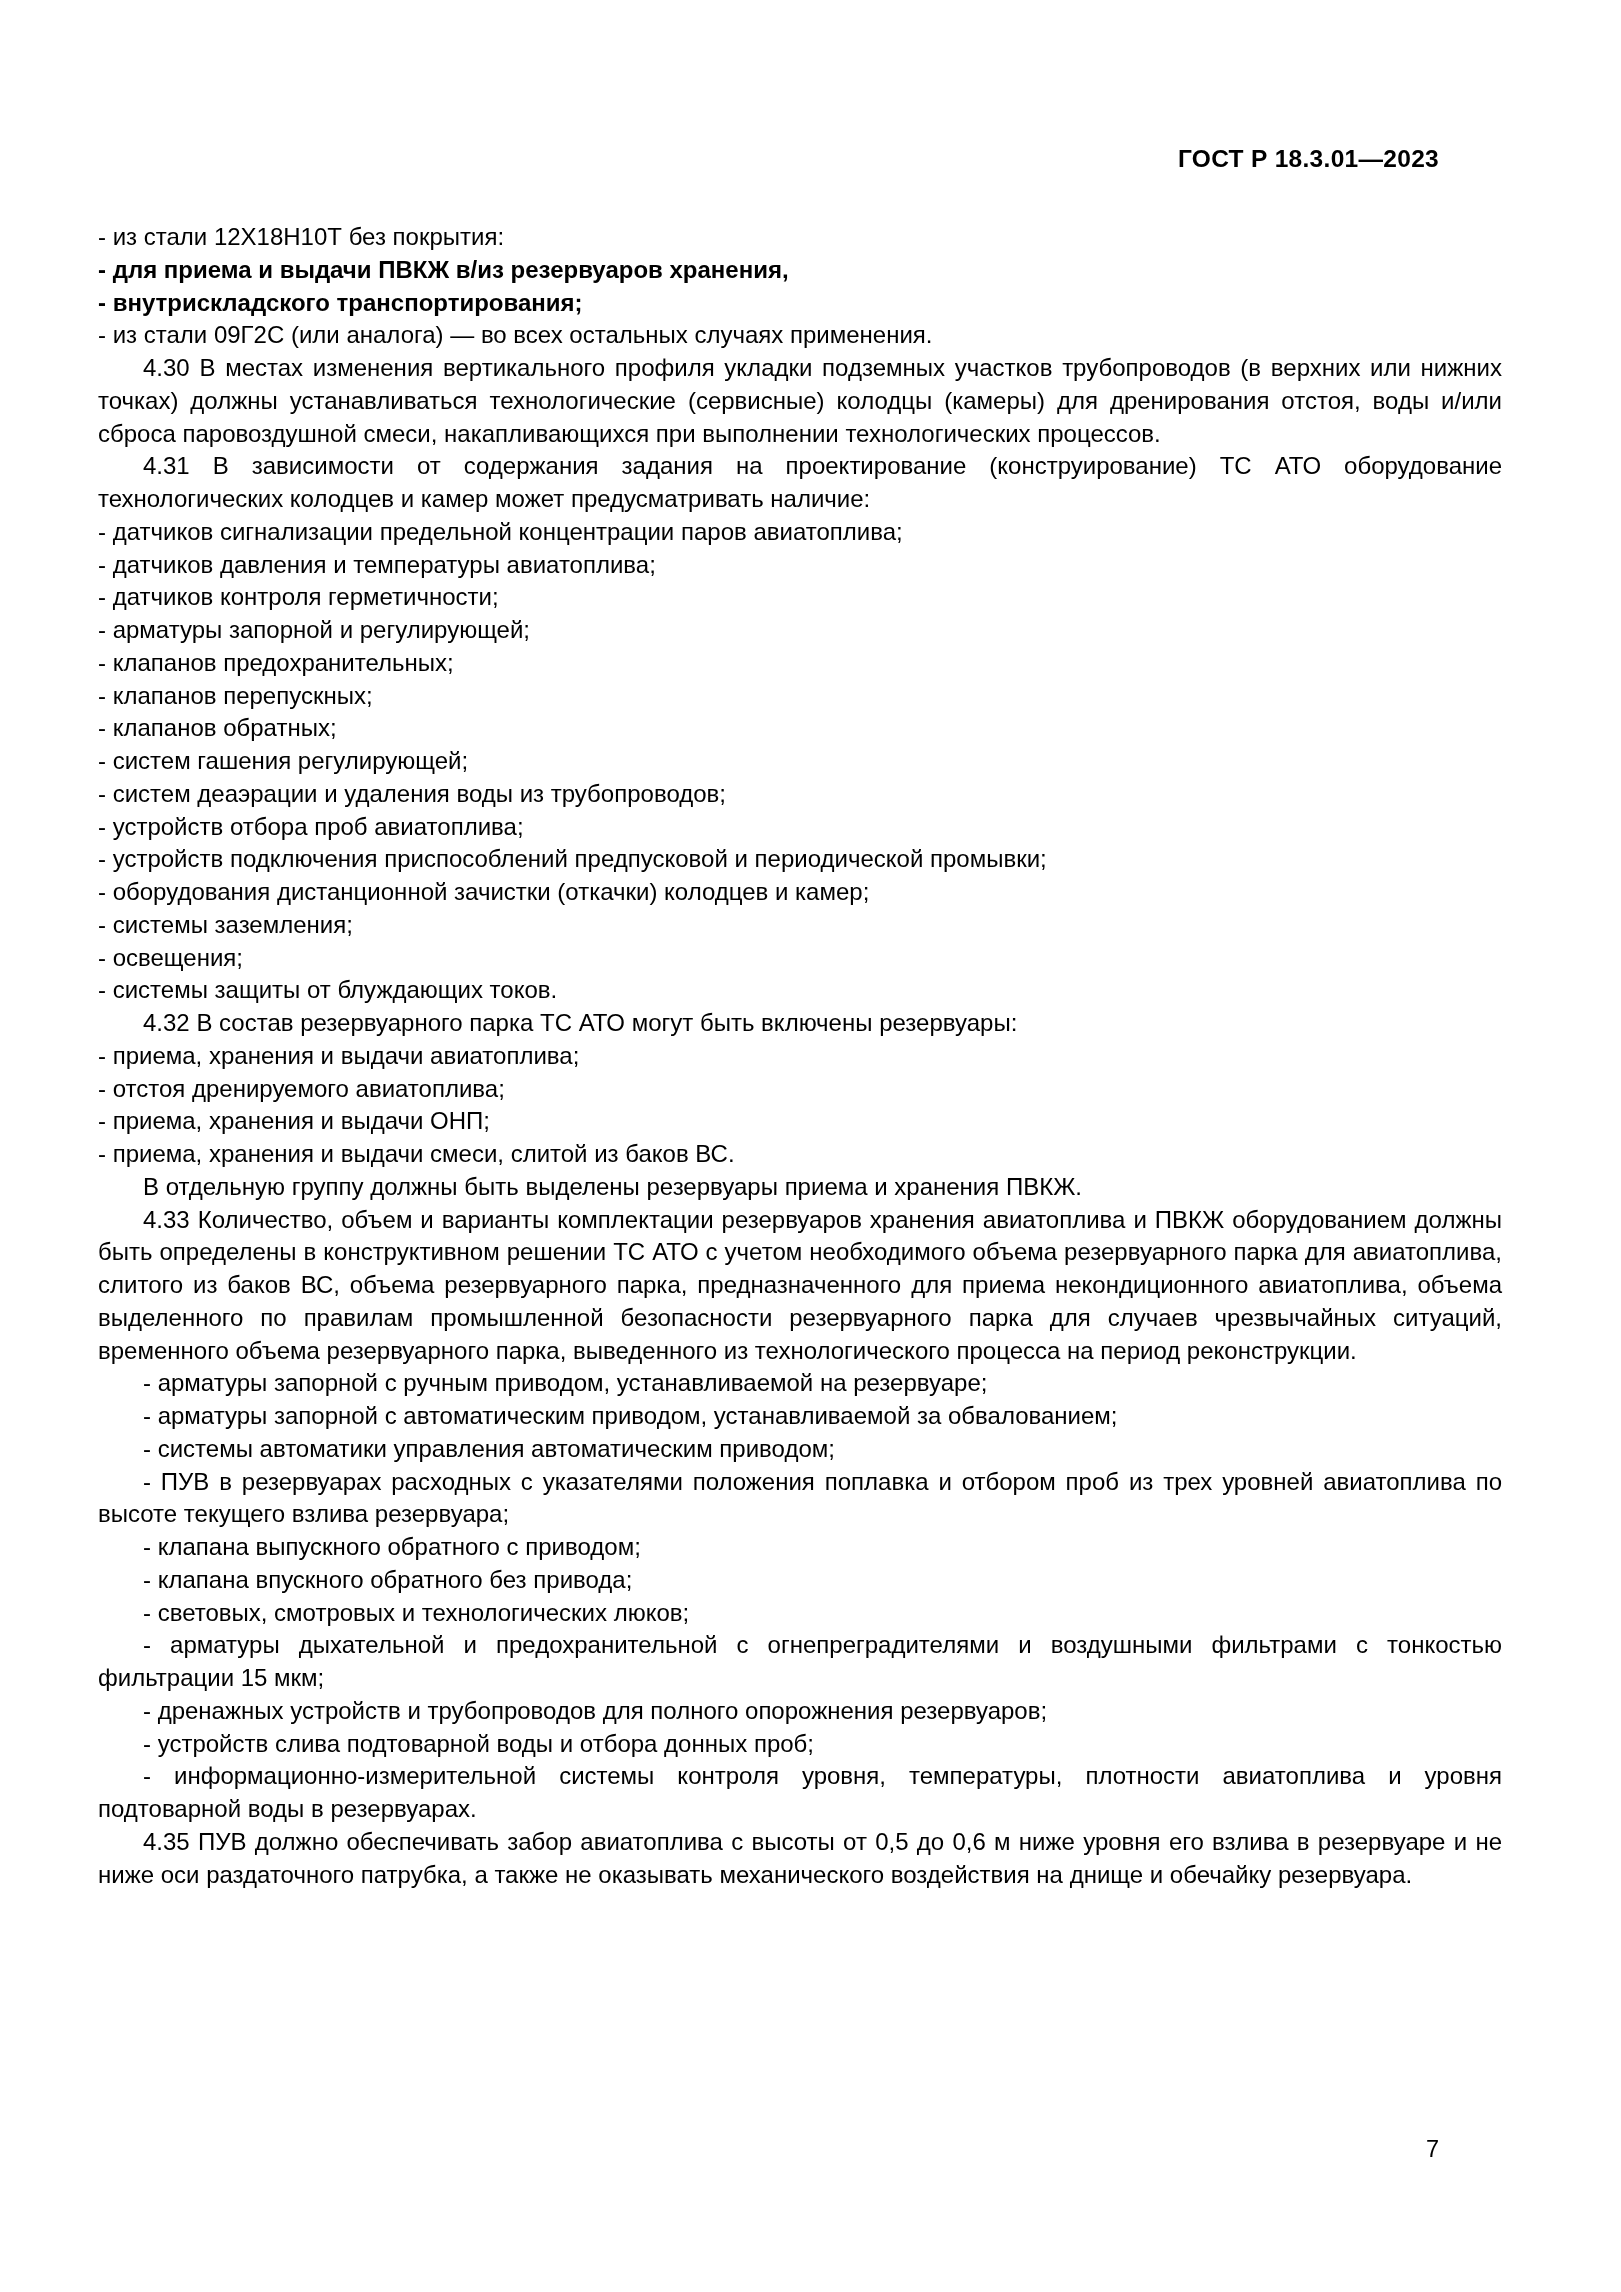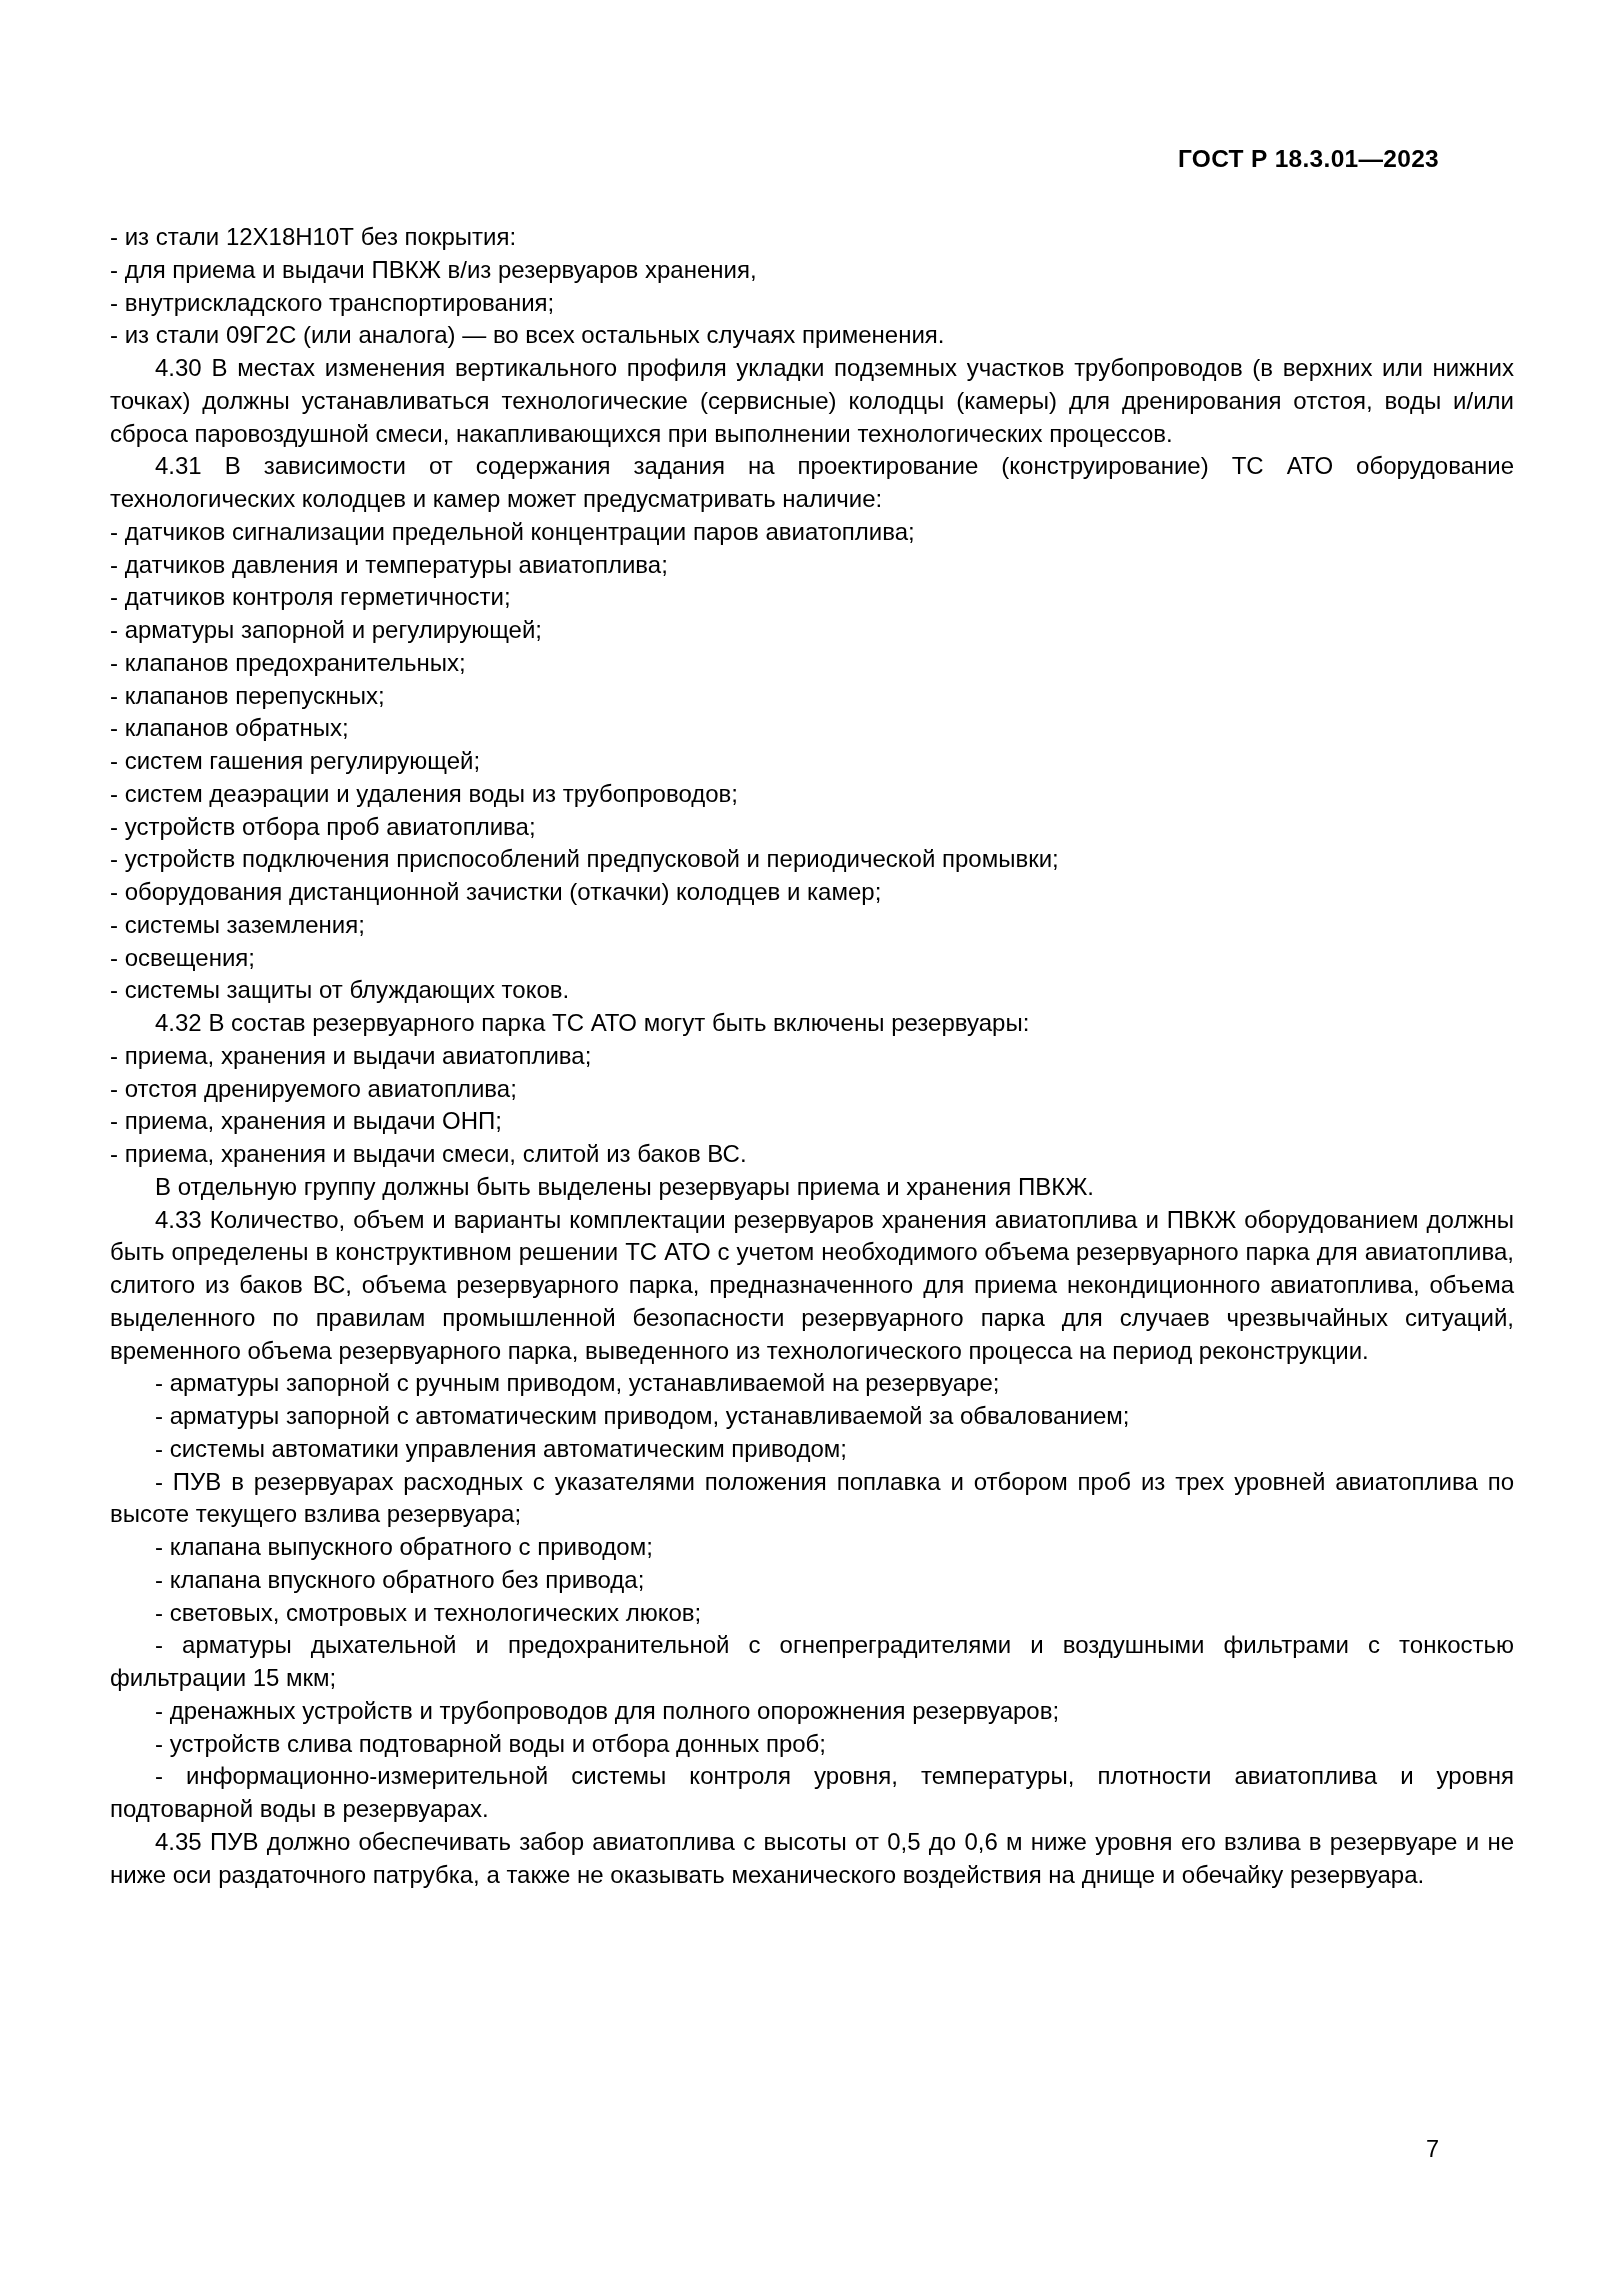--- a/index.html
+++ b/index.html
@@ -24,21 +24,21 @@
     top: 145px;
     right: 110px;
     font-size: 24.5px;
     font-weight: bold;
     letter-spacing: 0.3px;
     white-space: nowrap;
   }
   .content {
     position: absolute;
     top: 221px;
-    left: 110px;
+    left: 98px;
     width: 1404px;
     font-size: 24px;
     line-height: 1.365;
     text-align: justify;
     text-justify: inter-word;
   }
   .content p {
     margin: 0;
     padding: 0;
     hyphens: manual;
@@ -54,20 +54,21 @@
     text-indent: 0;
     padding-left: 39px;
   }
   .p-dash1b {               
     text-indent: 0;
     padding-left: 45px;
   }
   .p-dash2 {                
     text-indent: 0;
     padding-left: 65px;
+    font-weight: bold;
   }
   .p-wrap {                 
     text-indent: 45px;
   }
   .last-line-left {
     text-align-last: left;
   }
   .page-number {
     position: absolute;
     bottom: 130px;

